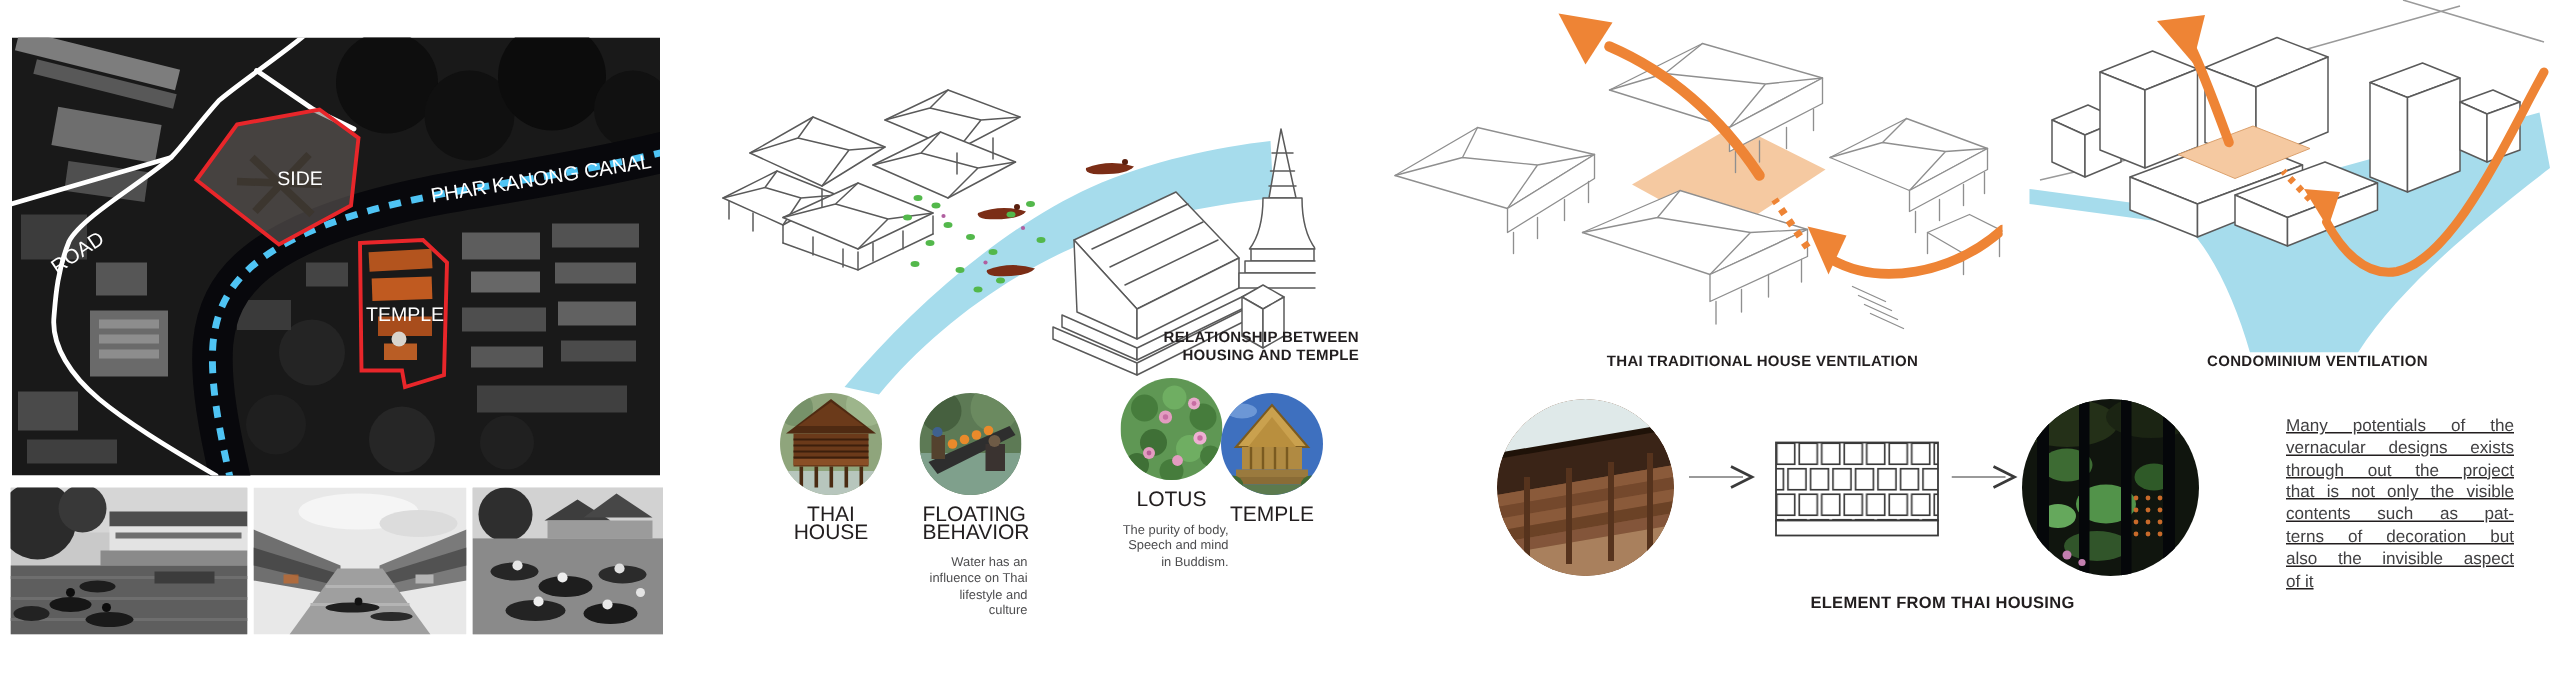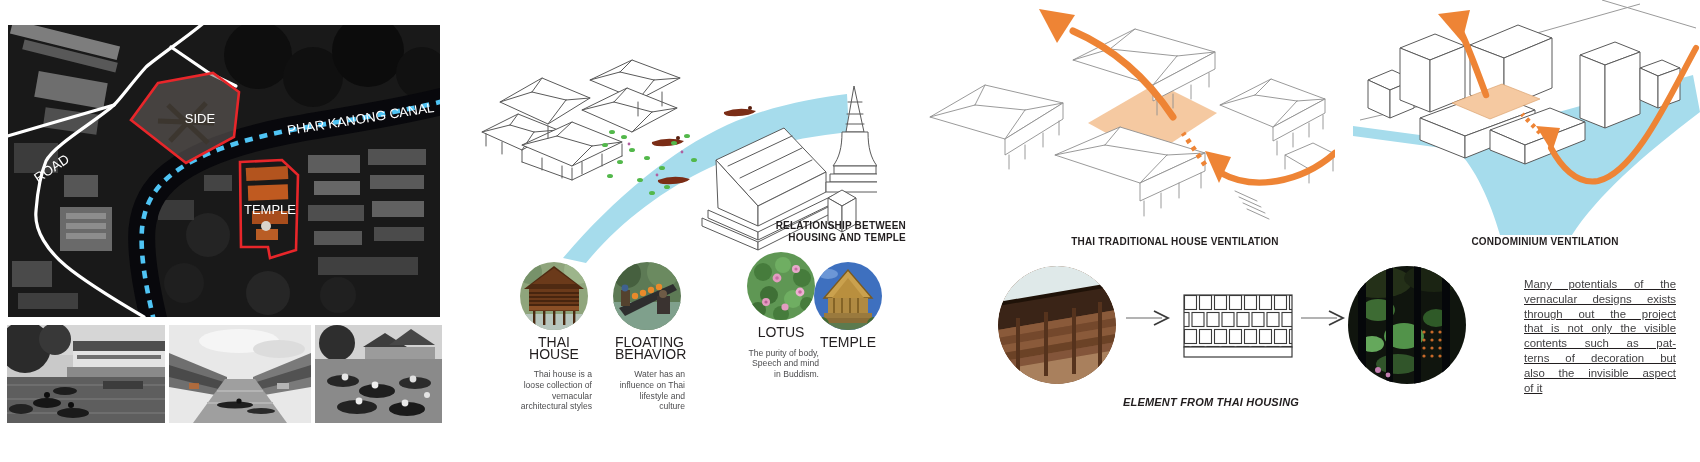--- a/index.html
+++ b/index.html
@@ -245,21 +245,20 @@
       <rect x="9" y="27" width="50" height="22" fill="#6b3a1a"></rect>
       <path d="M9,31 H59 M9,35 H59 M9,39 H59 M9,43 H59" stroke="#3c1f0c" stroke-width="1.4"></path>
       <rect x="9" y="44" width="50" height="4" fill="#8a4f26"></rect>
       <rect x="13" y="49" width="2.4" height="14" fill="#4a2a12"></rect>
       <rect x="23" y="49" width="2.4" height="14" fill="#4a2a12"></rect>
       <rect x="33" y="49" width="2.4" height="14" fill="#4a2a12"></rect>
       <rect x="43" y="49" width="2.4" height="14" fill="#4a2a12"></rect>
       <rect x="53" y="49" width="2.4" height="14" fill="#4a2a12"></rect>
     </svg>
     <div class="circle-label" style="width:56px;margin-left:12px;">THAI HOUSE</div>
-    <div class="circle-desc">Thai house is a loose collection of vernacular architectural styles</div>
   </div>
 
   <div class="circle-col" style="left:607px;top:262px;">
     <svg class="circle-img" viewBox="0 0 68 68">
       <rect width="68" height="68" fill="#5d7a55"></rect>
       <circle cx="14" cy="12" r="14" fill="#46603f"></circle>
         <circle cx="50" cy="10" r="16" fill="#6b8a60"></circle>
       <rect y="40" width="68" height="28" fill="#7fa08c"></rect>
       <polygon points="6,46 60,22 64,28 12,54" fill="#2e2e2e"></polygon>
       <circle cx="22" cy="34" r="3.2" fill="#E98A2B"></circle>
@@ -476,21 +475,21 @@
           <circle cx="92" cy="82" r="1.6"></circle>
         <circle cx="76" cy="90" r="1.6"></circle>
           <circle cx="84" cy="90" r="1.6"></circle>
           <circle cx="92" cy="90" r="1.6"></circle>
       </g>
       <circle cx="30" cy="104" r="3" fill="#c27fb0"></circle>
         <circle cx="40" cy="109" r="2.4" fill="#c27fb0"></circle>
     </g>
   </svg>
 
-  <div class="abs caption-lg" style="left:1120px;top:396px;width:182px;font-style:italic;">ELEMENT FROM THAI HOUSING</div>
+  <div class="abs caption-lg" style="left:1204px;top:396px;width:182px;">ELEMENT FROM THAI HOUSING</div>
 
   <div class="abs para" style="left:1524px;top:277px;text-decoration:underline;">
     <div class="para-line">Many potentials of the</div>
     <div class="para-line">vernacular designs exists</div>
     <div class="para-line">through out the project</div>
     <div class="para-line">that is not only the visible</div>
     <div class="para-line">contents such as pat-</div>
     <div class="para-line">terns of decoration but</div>
     <div class="para-line">also the invisible aspect</div>
     <div class="para-line last">of it</div>

